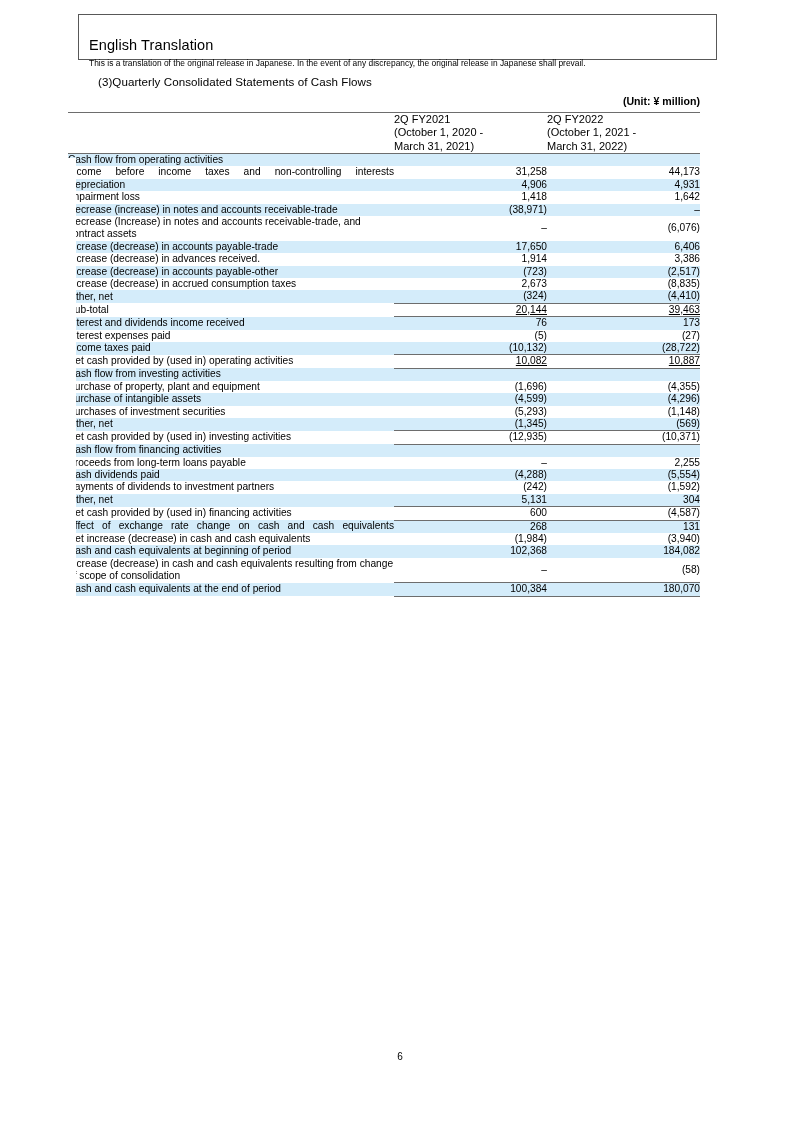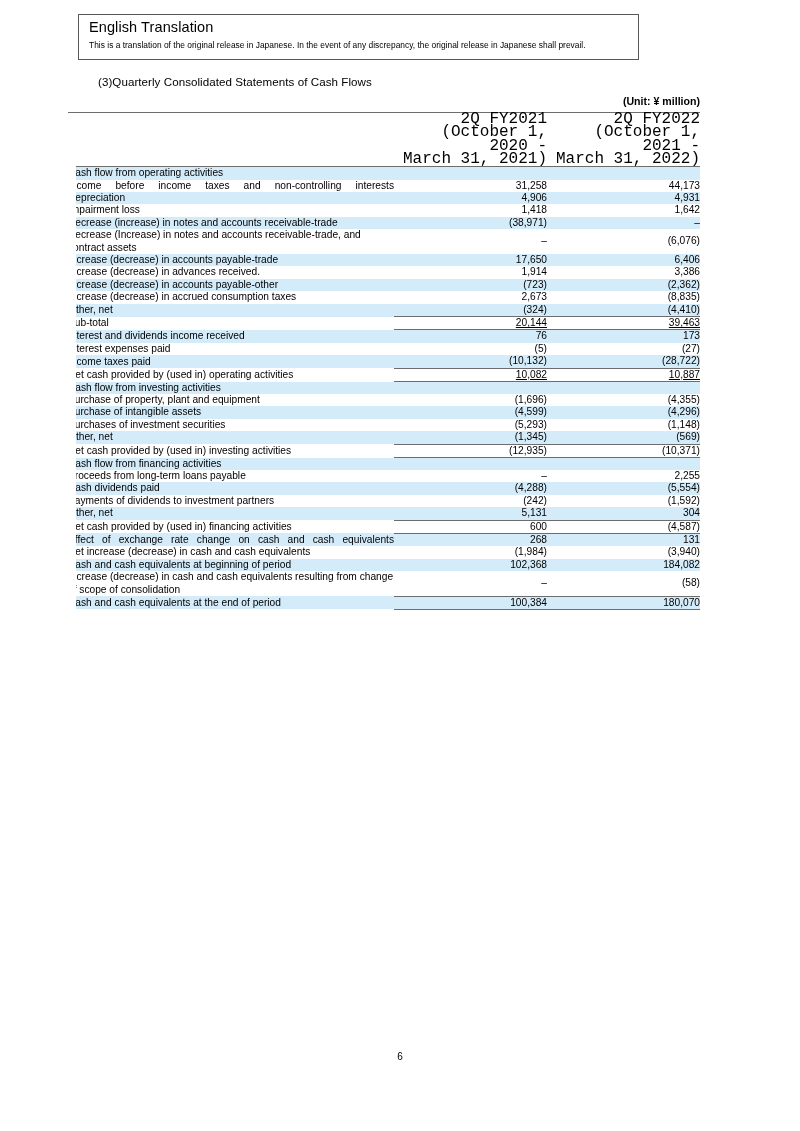--- a/index.html
+++ b/index.html
@@ -14,25 +14,25 @@
     font-family: "Liberation Sans", sans-serif;
     color: #000000;
     -webkit-font-smoothing: antialiased;
   }
 
   
   .translation-box {
     position: absolute;
     left: 78px;
     top: 14px;
-    width: 561px;
+    width: 639px;
     height: 46px;
     border: 1px solid #585858;
     box-sizing: border-box;
-    padding: 3px 8px 0 10px;
+    padding: 21px 8px 0 10px;
   }
   .translation-title {
     font-size: 14.5px;
     line-height: 18px;
     letter-spacing: 0.1px;
   }
   .translation-note {
     font-size: 8.4px;
     line-height: 12px;
     margin-top: 3px;
@@ -76,26 +76,25 @@
     vertical-align: middle;
     font-weight: normal;
   }
 
   
   .hdr-spacer-cell {
     border-top: 1.6px solid #6d6d6d;
   }
   .hdr-period {
     border-top: 1.6px solid #6d6d6d;
-    text-align: right;
-    font-size: 16px;
+    text-align: left;
+    font-size: 11px;
     line-height: 13.3px;
     padding: 4px 0 4px 0;
     white-space: pre-line;
-    font-family: Liberation Mono, monospace;
   }
   .hdr-row-under td {
     border-bottom: 1.6px solid #6d6d6d;
     height: 0;
     font-size: 0;
     line-height: 0;
   }
 
   
   .lbl {
@@ -239,21 +238,21 @@
 
     <tr class="plain">
       <td class="lbl ind1">Increase (decrease) in advances received.</td>
       <td class="num">1,914</td>
       <td class="num">3,386</td>
     </tr>
 
     <tr class="band">
       <td class="lbl ind1">Increase (decrease) in accounts payable-other</td>
       <td class="num">(723)</td>
-      <td class="num">(2,362)</td>
+      <td class="num">(2,517)</td>
     </tr>
 
     <tr class="plain">
       <td class="lbl ind1">Increase (decrease) in accrued consumption taxes</td>
       <td class="num">2,673</td>
       <td class="num">(8,835)</td>
     </tr>
 
     <tr class="band">
       <td class="lbl ind1">Other, net</td>

